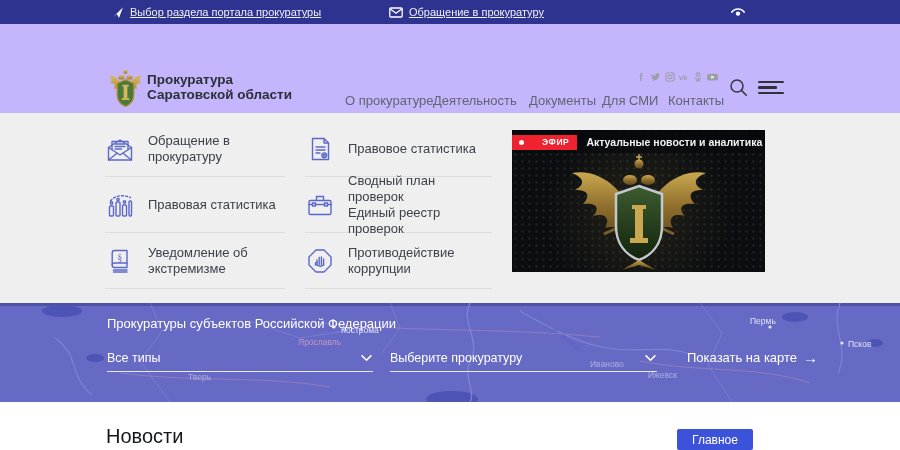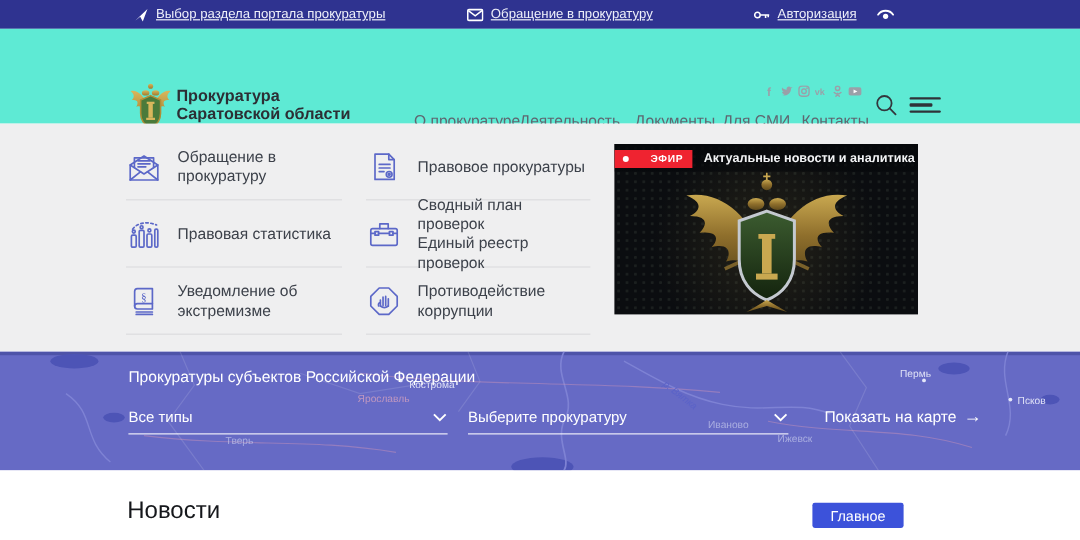--- a/index.html
+++ b/index.html
@@ -12,21 +12,21 @@
   }
   
   .topbar{position:relative;height:24px;background:#2f3390;}
   .topbar-item{position:absolute;top:0;height:24px;display:flex;align-items:center;gap:6px;
     color:#eef0fa;font-size:11px;cursor:pointer;white-space:nowrap;text-decoration:underline;}
   .tb-portal{left:111px;}
   .tb-appeal{left:389px;}
   .tb-auth{left:628px;}
   .tb-eye{position:absolute;left:730px;top:4px;width:16px;height:16px;cursor:pointer;}
   
-  .header{position:relative;height:79px;background:#5eead4;}
+  .header{position:relative;height:89px;background:#c4b5fd;}
   .logo{position:absolute;left:108px;top:44px;width:35px;height:40px;}
   .brand-text{position:absolute;left:147px;top:48px;font-size:13.5px;font-weight:bold;
     color:#2c2f35;line-height:15px;}
   .nav-item{position:absolute;top:69px;font-size:13px;color:#5f6670;cursor:pointer;white-space:nowrap;}
   .social{position:absolute;left:637px;top:44px;display:flex;gap:4px;align-items:center;}
   .social span{width:10px;height:10px;display:inline-block;cursor:pointer;}
   .search-btn{position:absolute;left:729px;top:54px;width:19px;height:19px;cursor:pointer;}
   .burger{position:absolute;left:758px;top:57px;width:26px;height:15px;cursor:pointer;}
   .burger i{display:block;height:2.2px;background:#2f3338;border-radius:1px;margin-bottom:3.2px;}
   .burger i:nth-child(2){width:19px;}
@@ -86,27 +86,20 @@
       <path d="M2 11.5 L12.8 1.2 L8.6 12.4 L6.3 8 Z" fill="#ffffff"></path>
     </svg>
     <span>Выбор раздела портала прокуратуры</span>
   </div>
   <div class="topbar-item tb-appeal">
     <svg width="14" height="13" viewBox="0 0 14 13">
       <rect x="0.8" y="2" width="12.4" height="9" rx="1" fill="none" stroke="#ffffff" stroke-width="1.3"></rect>
       <path d="M1.3 2.9 L7 7.2 L12.7 2.9" fill="none" stroke="#ffffff" stroke-width="1.3"></path>
     </svg>
     <span>Обращение в прокуратуру</span>
-  </div>
-  <div class="topbar-item tb-auth">
-    <svg width="14" height="13" viewBox="0 0 14 13">
-      <circle cx="3.2" cy="6.5" r="2.3" fill="none" stroke="#ffffff" stroke-width="1.3"></circle>
-      <path d="M5.6 6.5 H13 M10 6.5 V9 M12.2 6.5 V8.4" fill="none" stroke="#ffffff" stroke-width="1.3"></path>
-    </svg>
-    <span>Авторизация</span>
   </div>
   <div class="tb-eye">
     <svg width="16" height="16" viewBox="0 0 14 14">
       <path d="M1.5 7.2 C4 3.4 10 3.4 12.5 7.2" fill="none" stroke="#ffffff" stroke-width="1.3" stroke-linecap="round"></path>
       <circle cx="7" cy="8.4" r="1.9" fill="#ffffff"></circle>
     </svg>
   </div>
 </div>
 
 <div class="header">
@@ -237,21 +230,21 @@
     <div class="ql-item">
       <span class="ql-icon">
         <svg width="30" height="30" viewBox="0 0 30 30">
           <path d="M7.5 4.5 H19 L23.5 9 V25.5 H7.5 Z"></path>
           <path d="M19 4.5 V9 H23.5"></path>
           <path d="M11 13 H20 M11 16 H20 M11 19 H15"></path>
           <circle cx="19.3" cy="21.3" r="2.4"></circle>
             <circle cx="19.3" cy="21.3" r="0.8"></circle>
         </svg>
       </span>
-      <span class="ql-label">Правовое прокуратуры</span>
+      <span class="ql-label">Правовое статистика</span>
     </div>
     <div class="ql-item">
       <span class="ql-icon">
         <svg width="30" height="30" viewBox="0 0 30 30">
           <rect x="4" y="10.5" width="22" height="14" rx="1.5"></rect>
           <path d="M11.5 10.5 V6.5 H18.5 V10.5"></path>
           <path d="M4 14.5 H7.5 M10.5 14.5 H19.5 M22.5 14.5 H26"></path>
           <rect x="7.5" y="13" width="3" height="3"></rect>
           <rect x="19.5" y="13" width="3" height="3"></rect>
         </svg>

